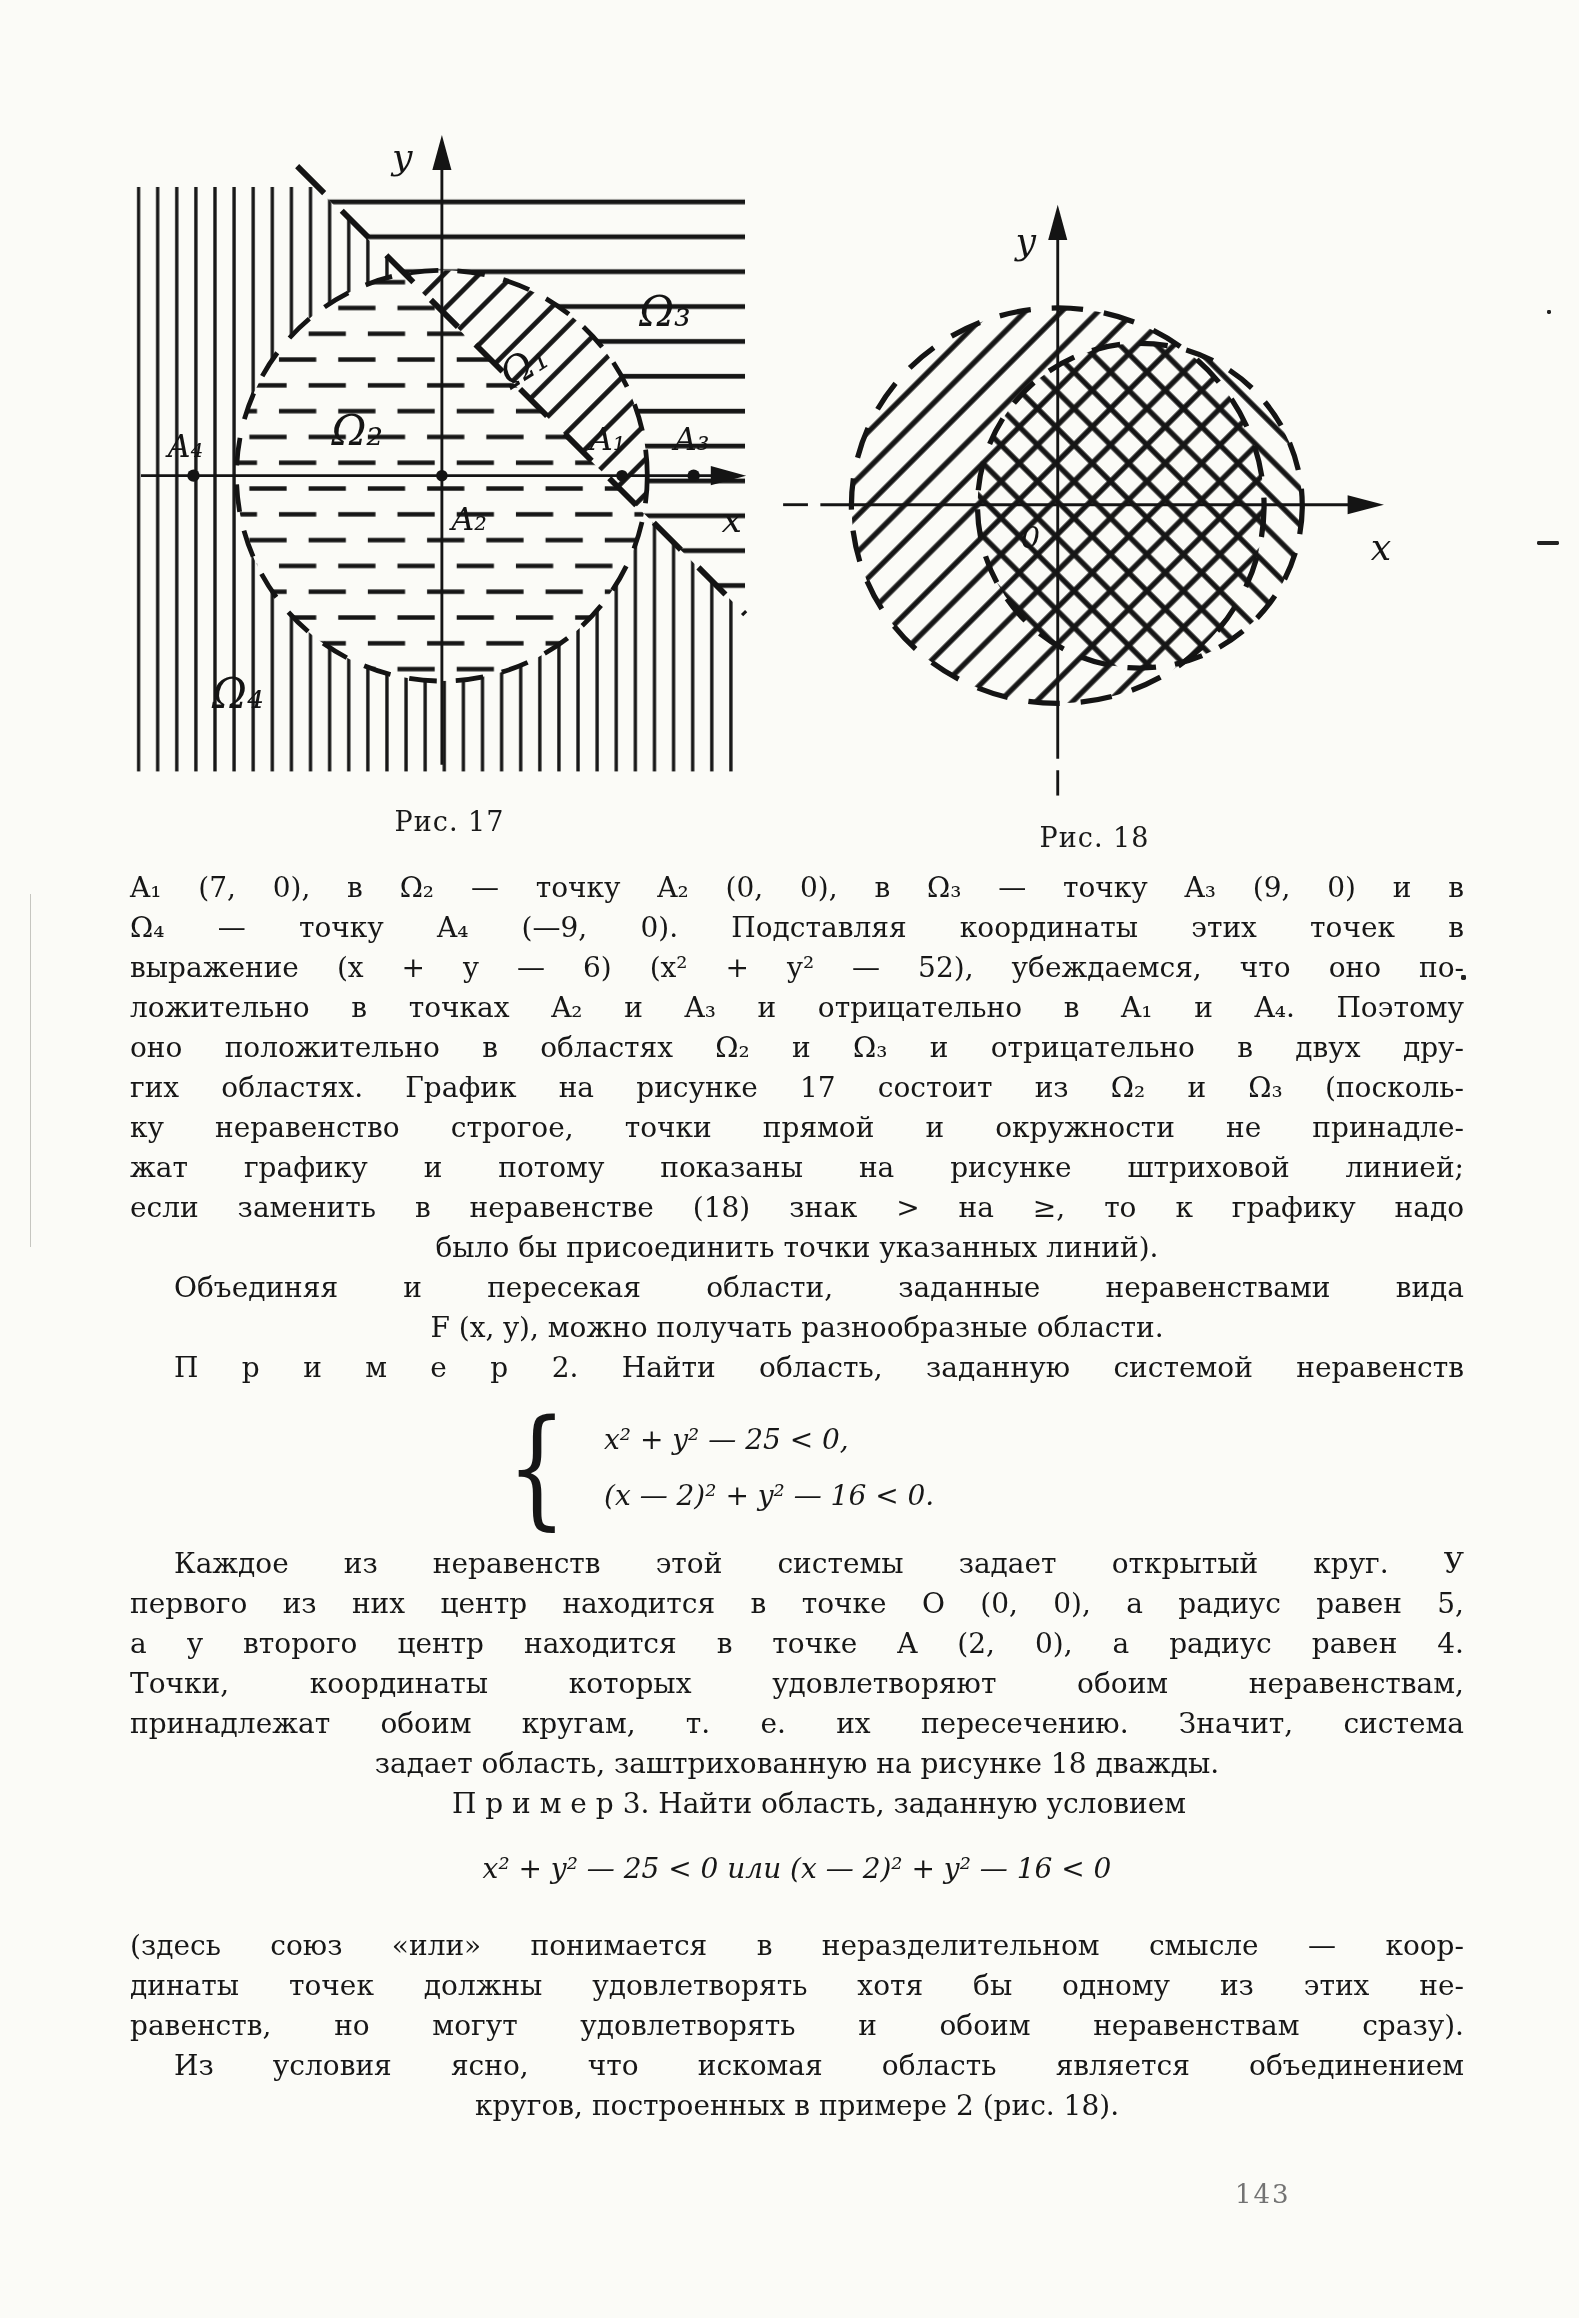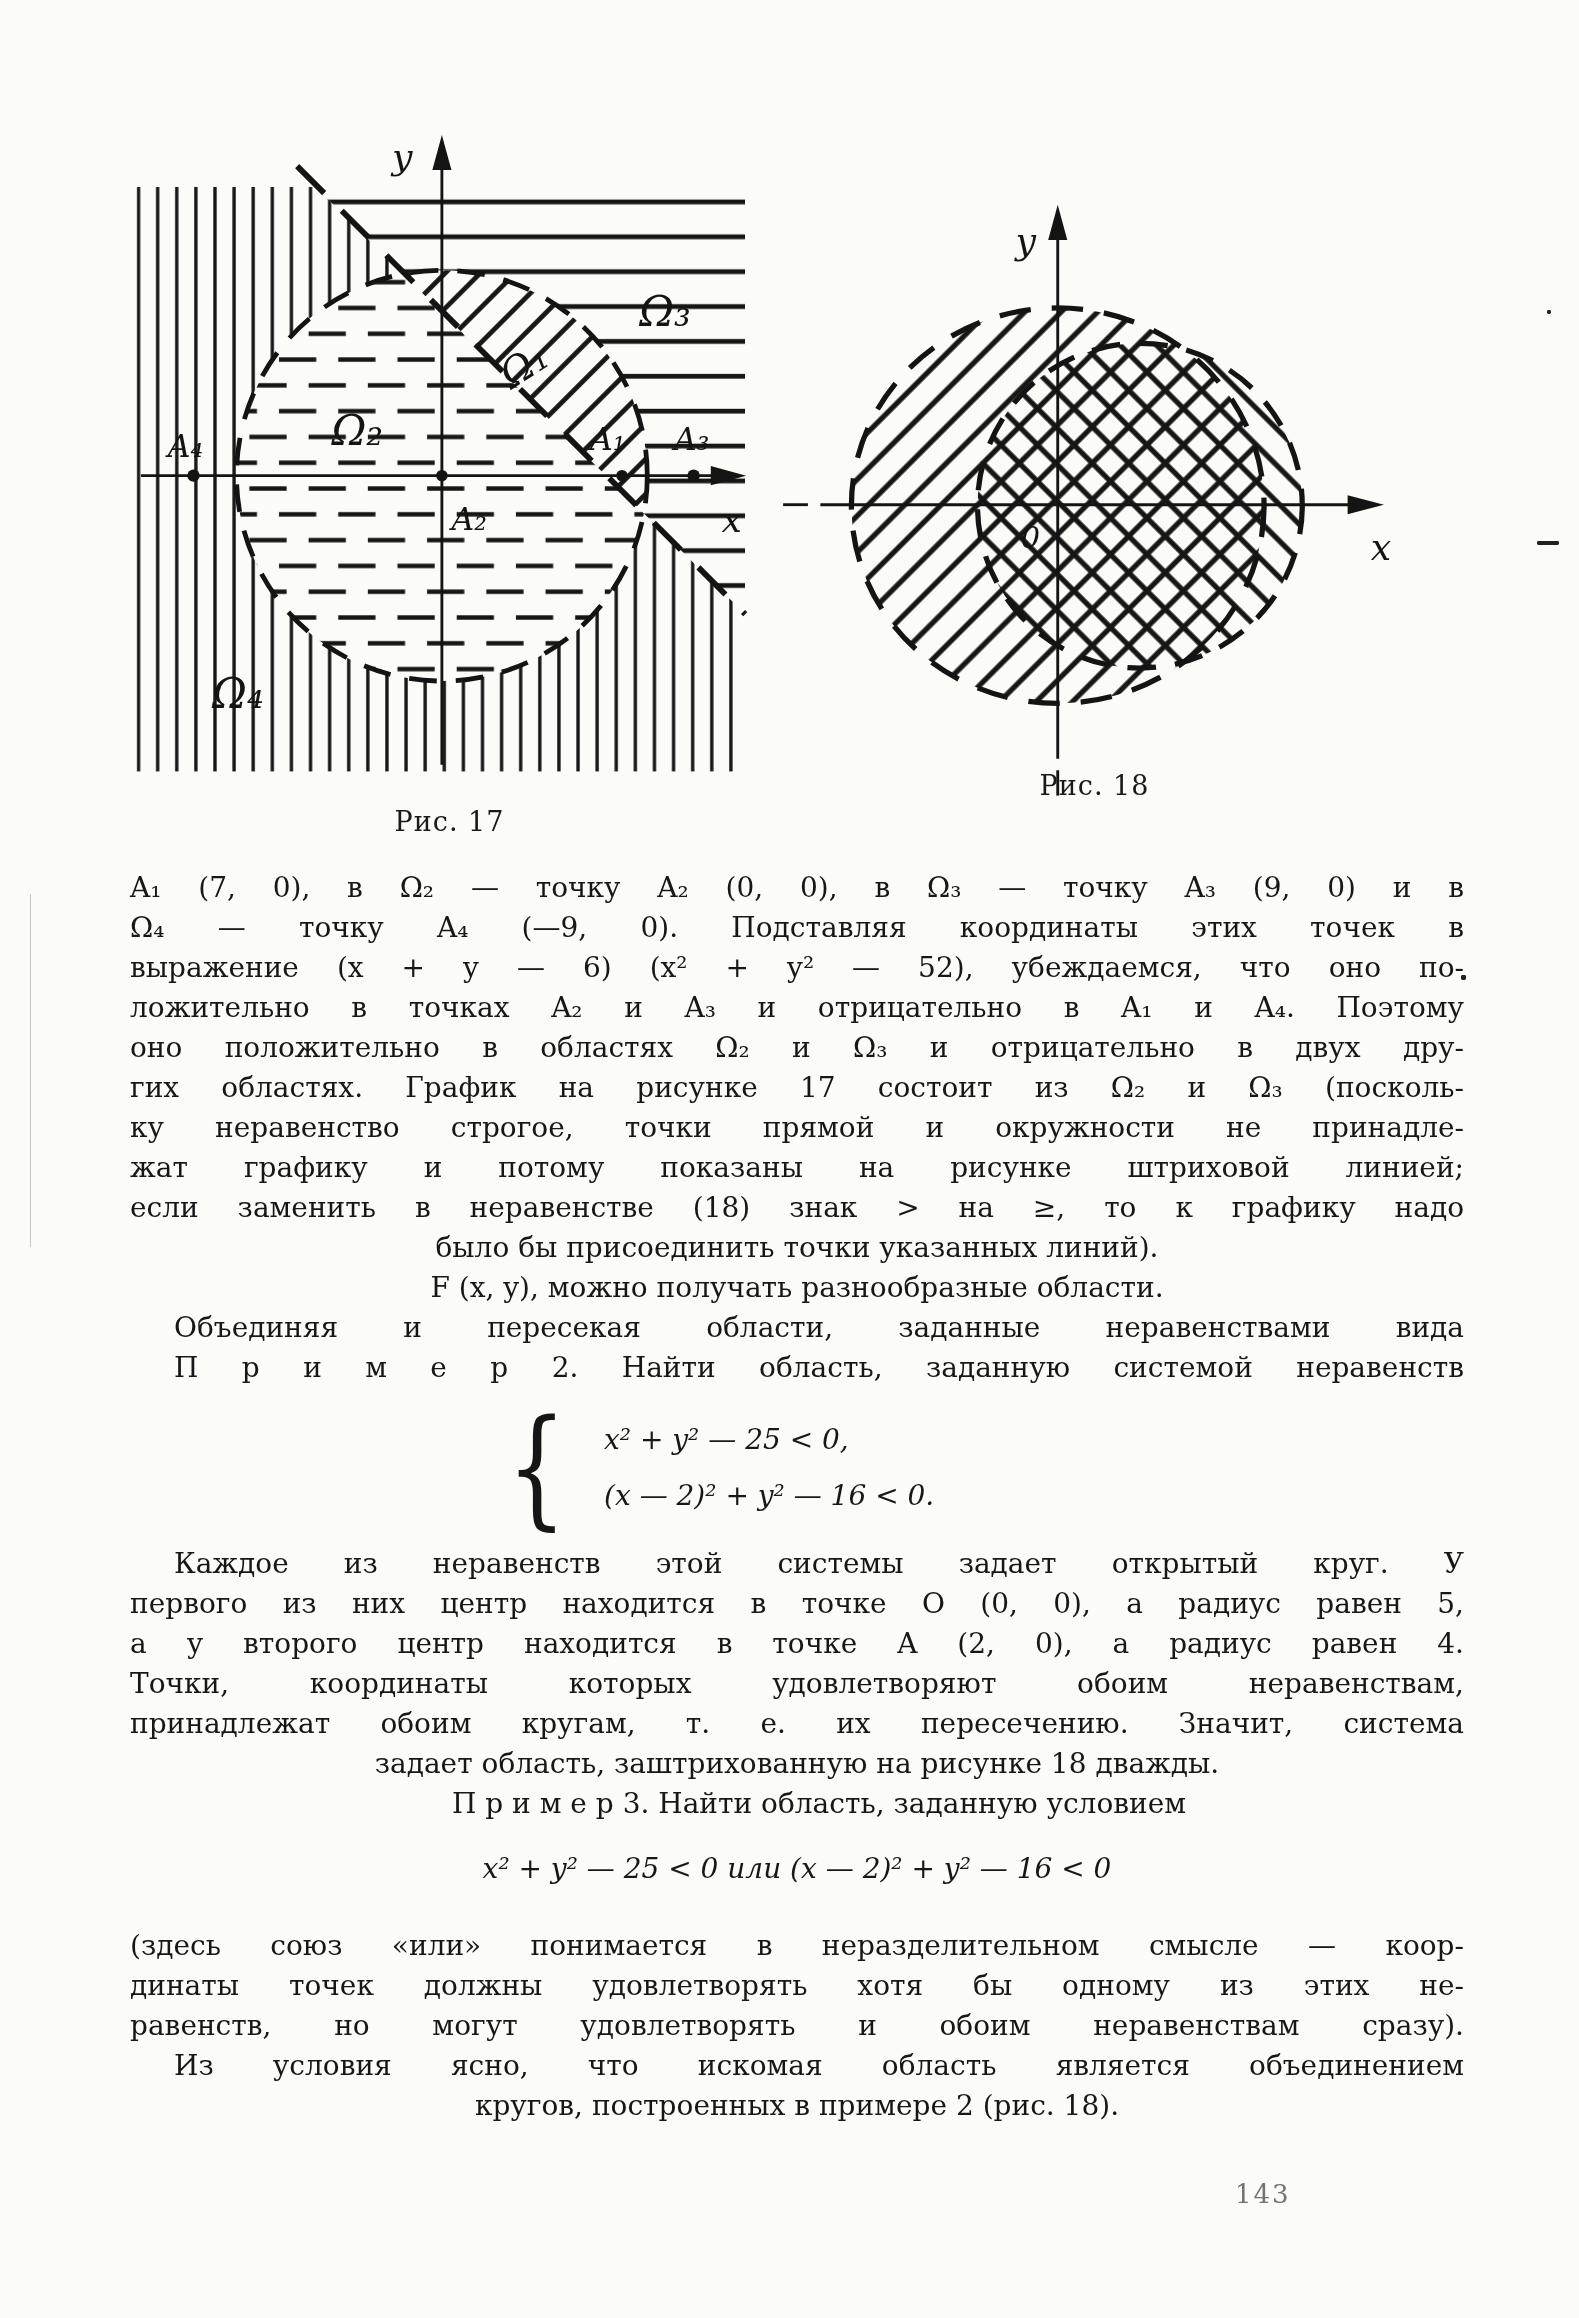--- a/index.html
+++ b/index.html
@@ -134,35 +134,35 @@
     <line class="axis" x1="615" y1="160" x2="615" y2="1268"></line>
     <line class="axis" x1="615" y1="1292" x2="615" y2="1345"></line>
     <polygon class="arrow" points="615,108 595,182 635,182"></polygon>
 
     <text class="fig-label" x="548" y="212" font-size="76" text-anchor="middle">y</text>
     <text class="fig-label" x="1292" y="852" font-size="76" text-anchor="middle">x</text>
     <text class="fig-label" x="558" y="826" font-size="64" text-anchor="middle">0</text>
   </svg>
 
   <div class="fig-caption" style="left:342px; top:806px; width:215px;">Рис. 17</div>
-  <div class="fig-caption" style="left:987px; top:770px; width:215px;">Рис. 18</div>
+  <div class="fig-caption" style="left:987px; top:822px; width:215px;">Рис. 18</div>
 
   <div class="text-col">
     <div class="tl fill">A₁ (7, 0), в Ω₂ — точку A₂ (0, 0), в Ω₃ — точку A₃ (9, 0) и в</div>
     <div class="tl fill">Ω₄ — точку A₄ (—9, 0). Подставляя координаты этих точек в</div>
     <div class="tl fill">выражение (x + y — 6) (x² + y² — 52), убеждаемся, что оно по-</div>
     <div class="tl fill">ложительно в точках A₂ и A₃ и отрицательно в A₁ и A₄. Поэтому</div>
     <div class="tl fill">оно положительно в областях Ω₂ и Ω₃ и отрицательно в двух дру-</div>
     <div class="tl fill">гих областях. График на рисунке 17 состоит из Ω₂ и Ω₃ (посколь-</div>
     <div class="tl fill">ку неравенство строгое, точки прямой и окружности не принадле-</div>
     <div class="tl fill">жат графику и потому показаны на рисунке штриховой линией;</div>
     <div class="tl fill">если заменить в неравенстве (18) знак &gt; на ≥, то к графику надо</div>
     <div class="tl plain">было бы присоединить точки указанных линий).</div>
+    <div class="tl fill ind">Объединяя и пересекая области, заданные неравенствами вида</div>
     <div class="tl plain">F (x, y), можно получать разнообразные области.</div>
-    <div class="tl fill ind">Объединяя и пересекая области, заданные неравенствами вида</div>
 
     <div class="tl fill ind">П р и м е р 2.  Найти область, заданную системой неравенств</div>
 
     <div class="system">
       <div class="brace">{</div>
       <div class="sys-lines">
         <div class="eq">x² + y² — 25 &lt; 0,</div>
         <div class="eq">(x — 2)² + y² — 16 &lt; 0.</div>
       </div>
     </div>

